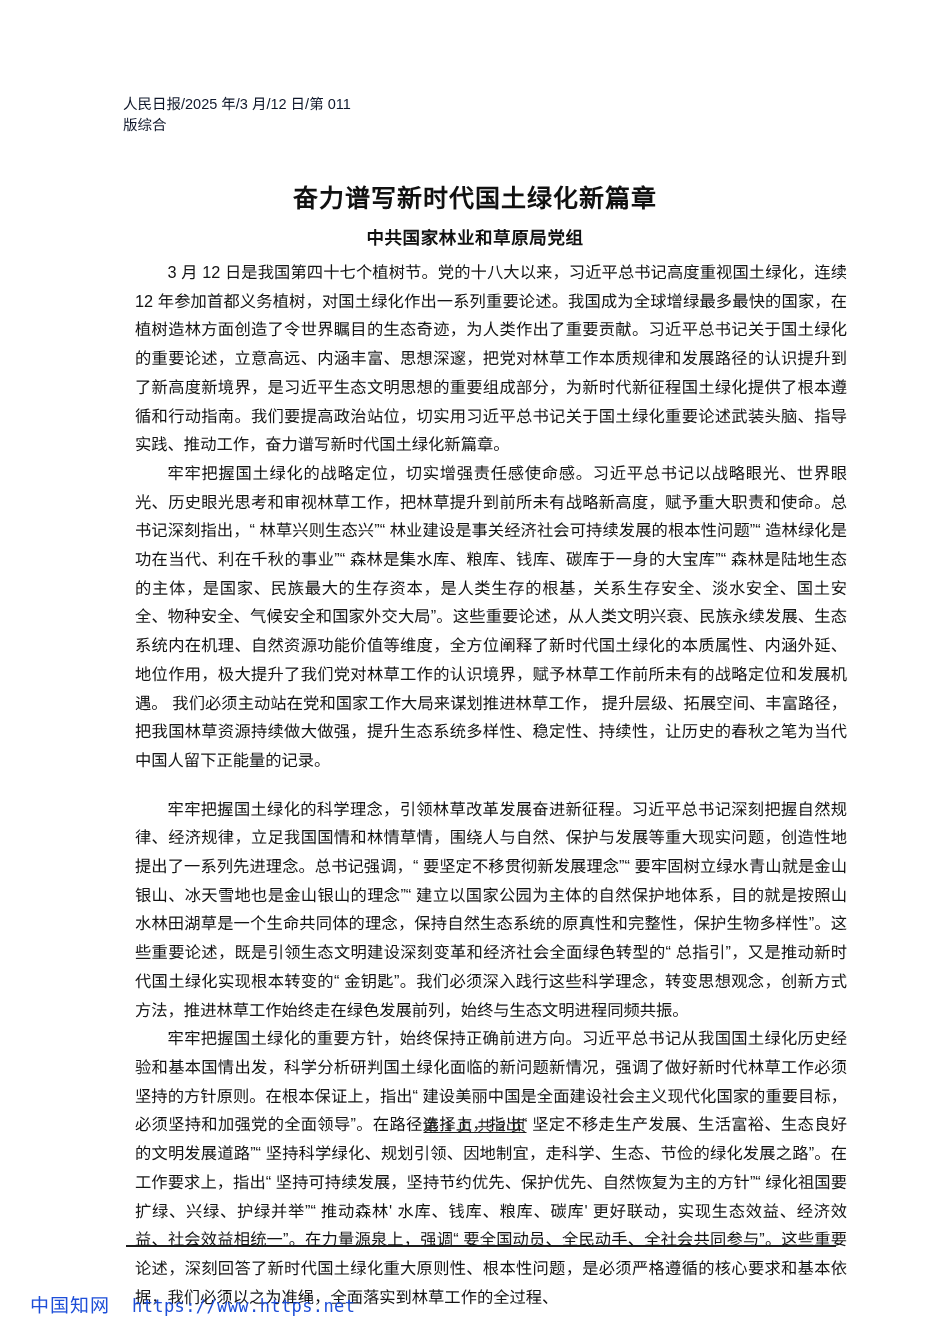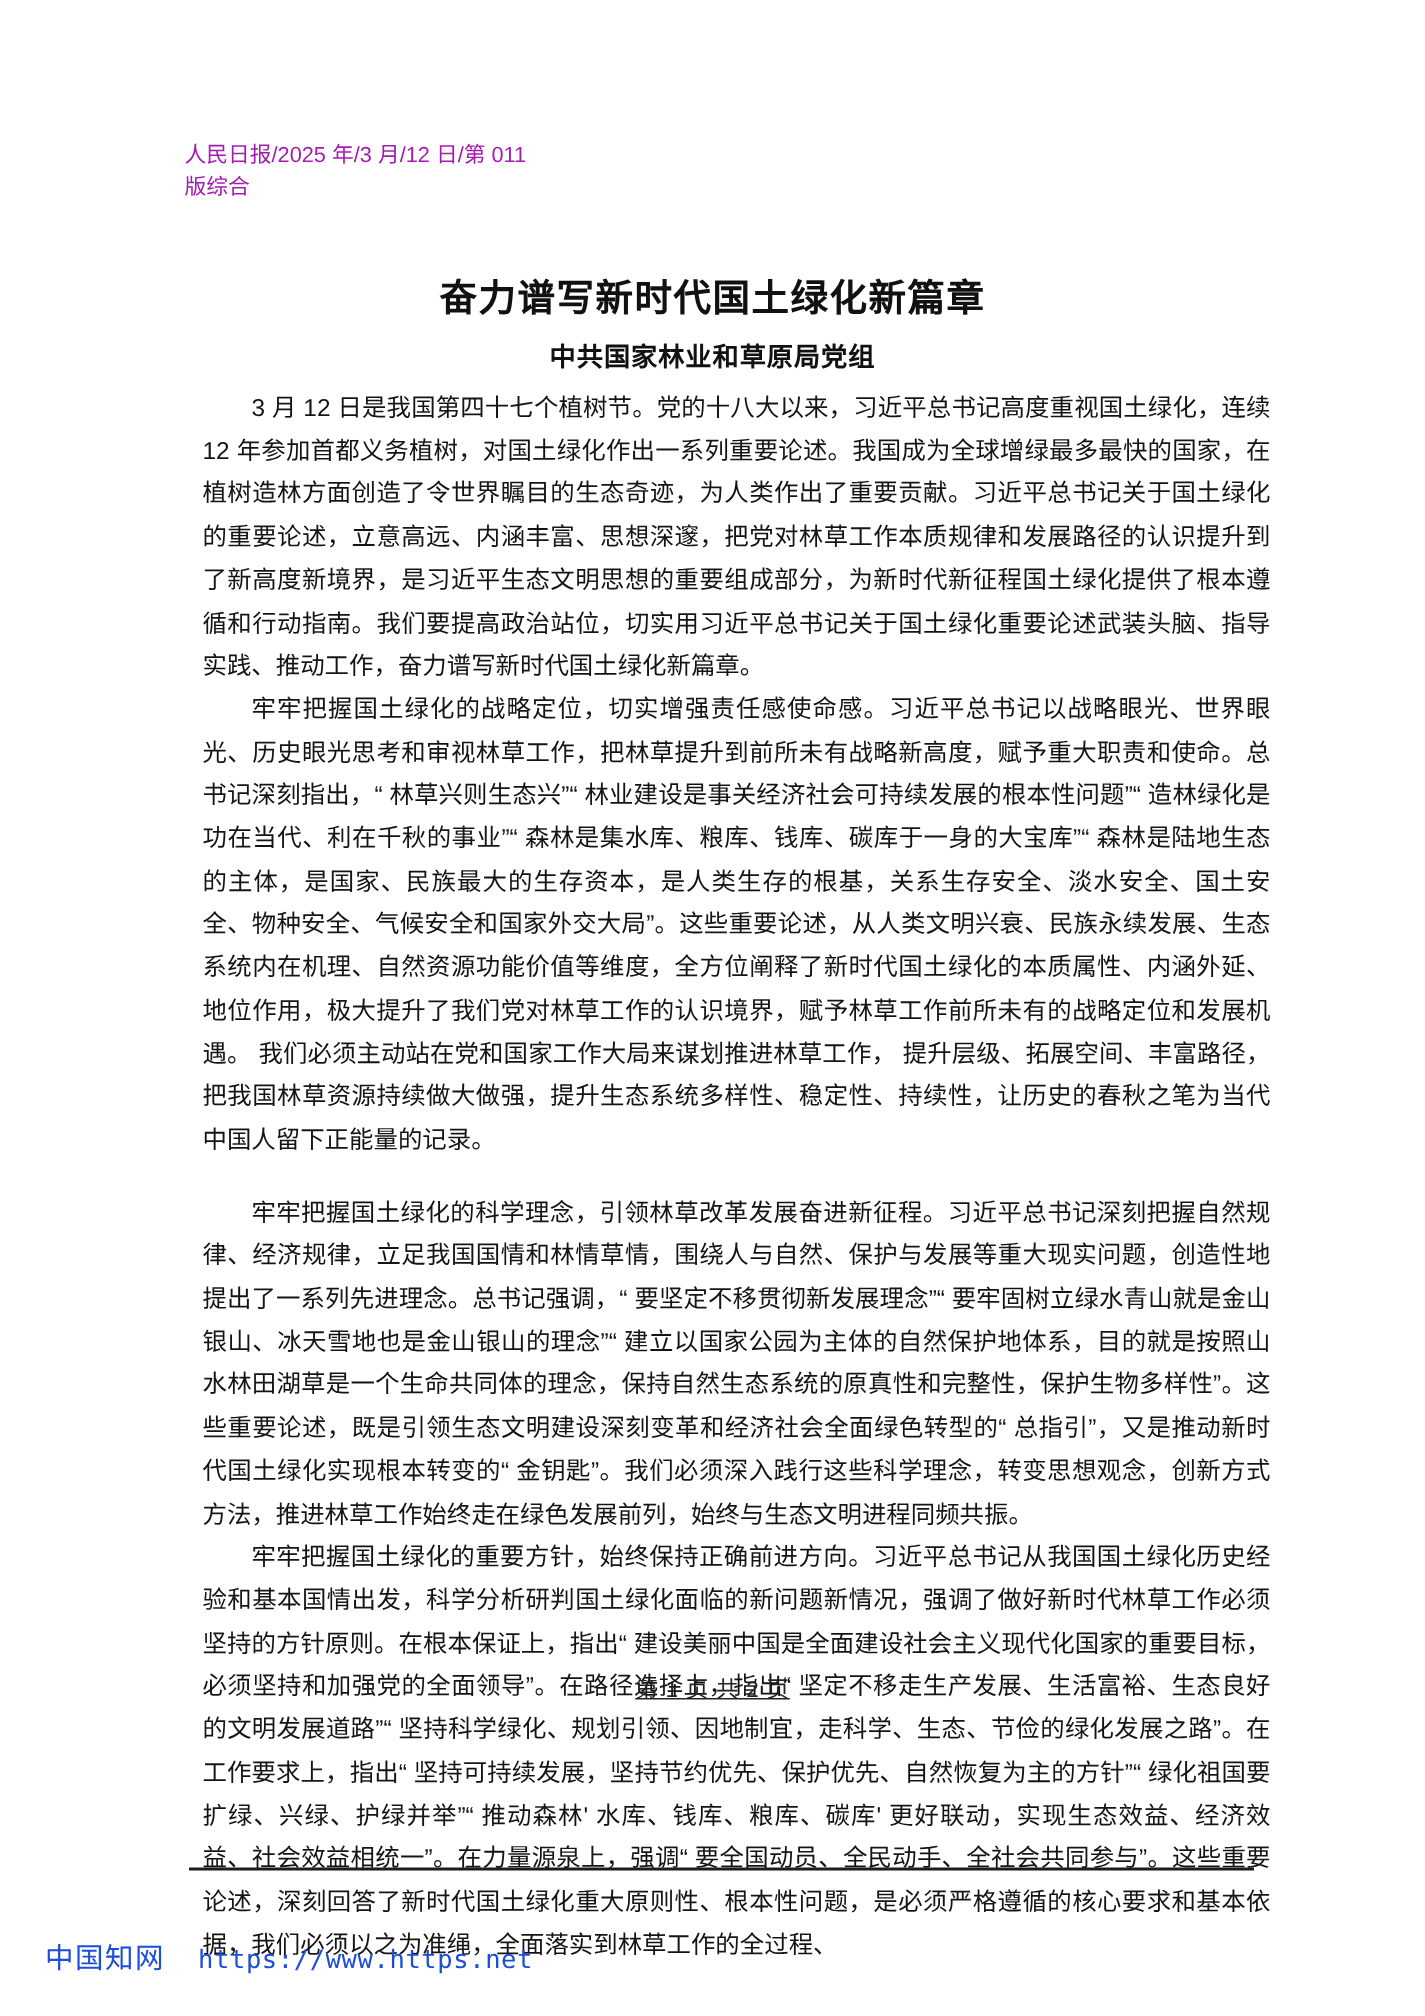--- a/index.html
+++ b/index.html
@@ -36,21 +36,21 @@
   }
 
   
   .source-line {
     position: absolute;
     left: 123px;
     top: 94px;
     width: 330px;
     font-size: 14.5px;
     line-height: 21px;
-    color: #a21caf;
+    color: #0f172a;
   }
 
   
   .doc-title {
     position: absolute;
     left: 0;
     right: 0;
     top: 161px;
     text-align: center;
     font-size: 25px;

